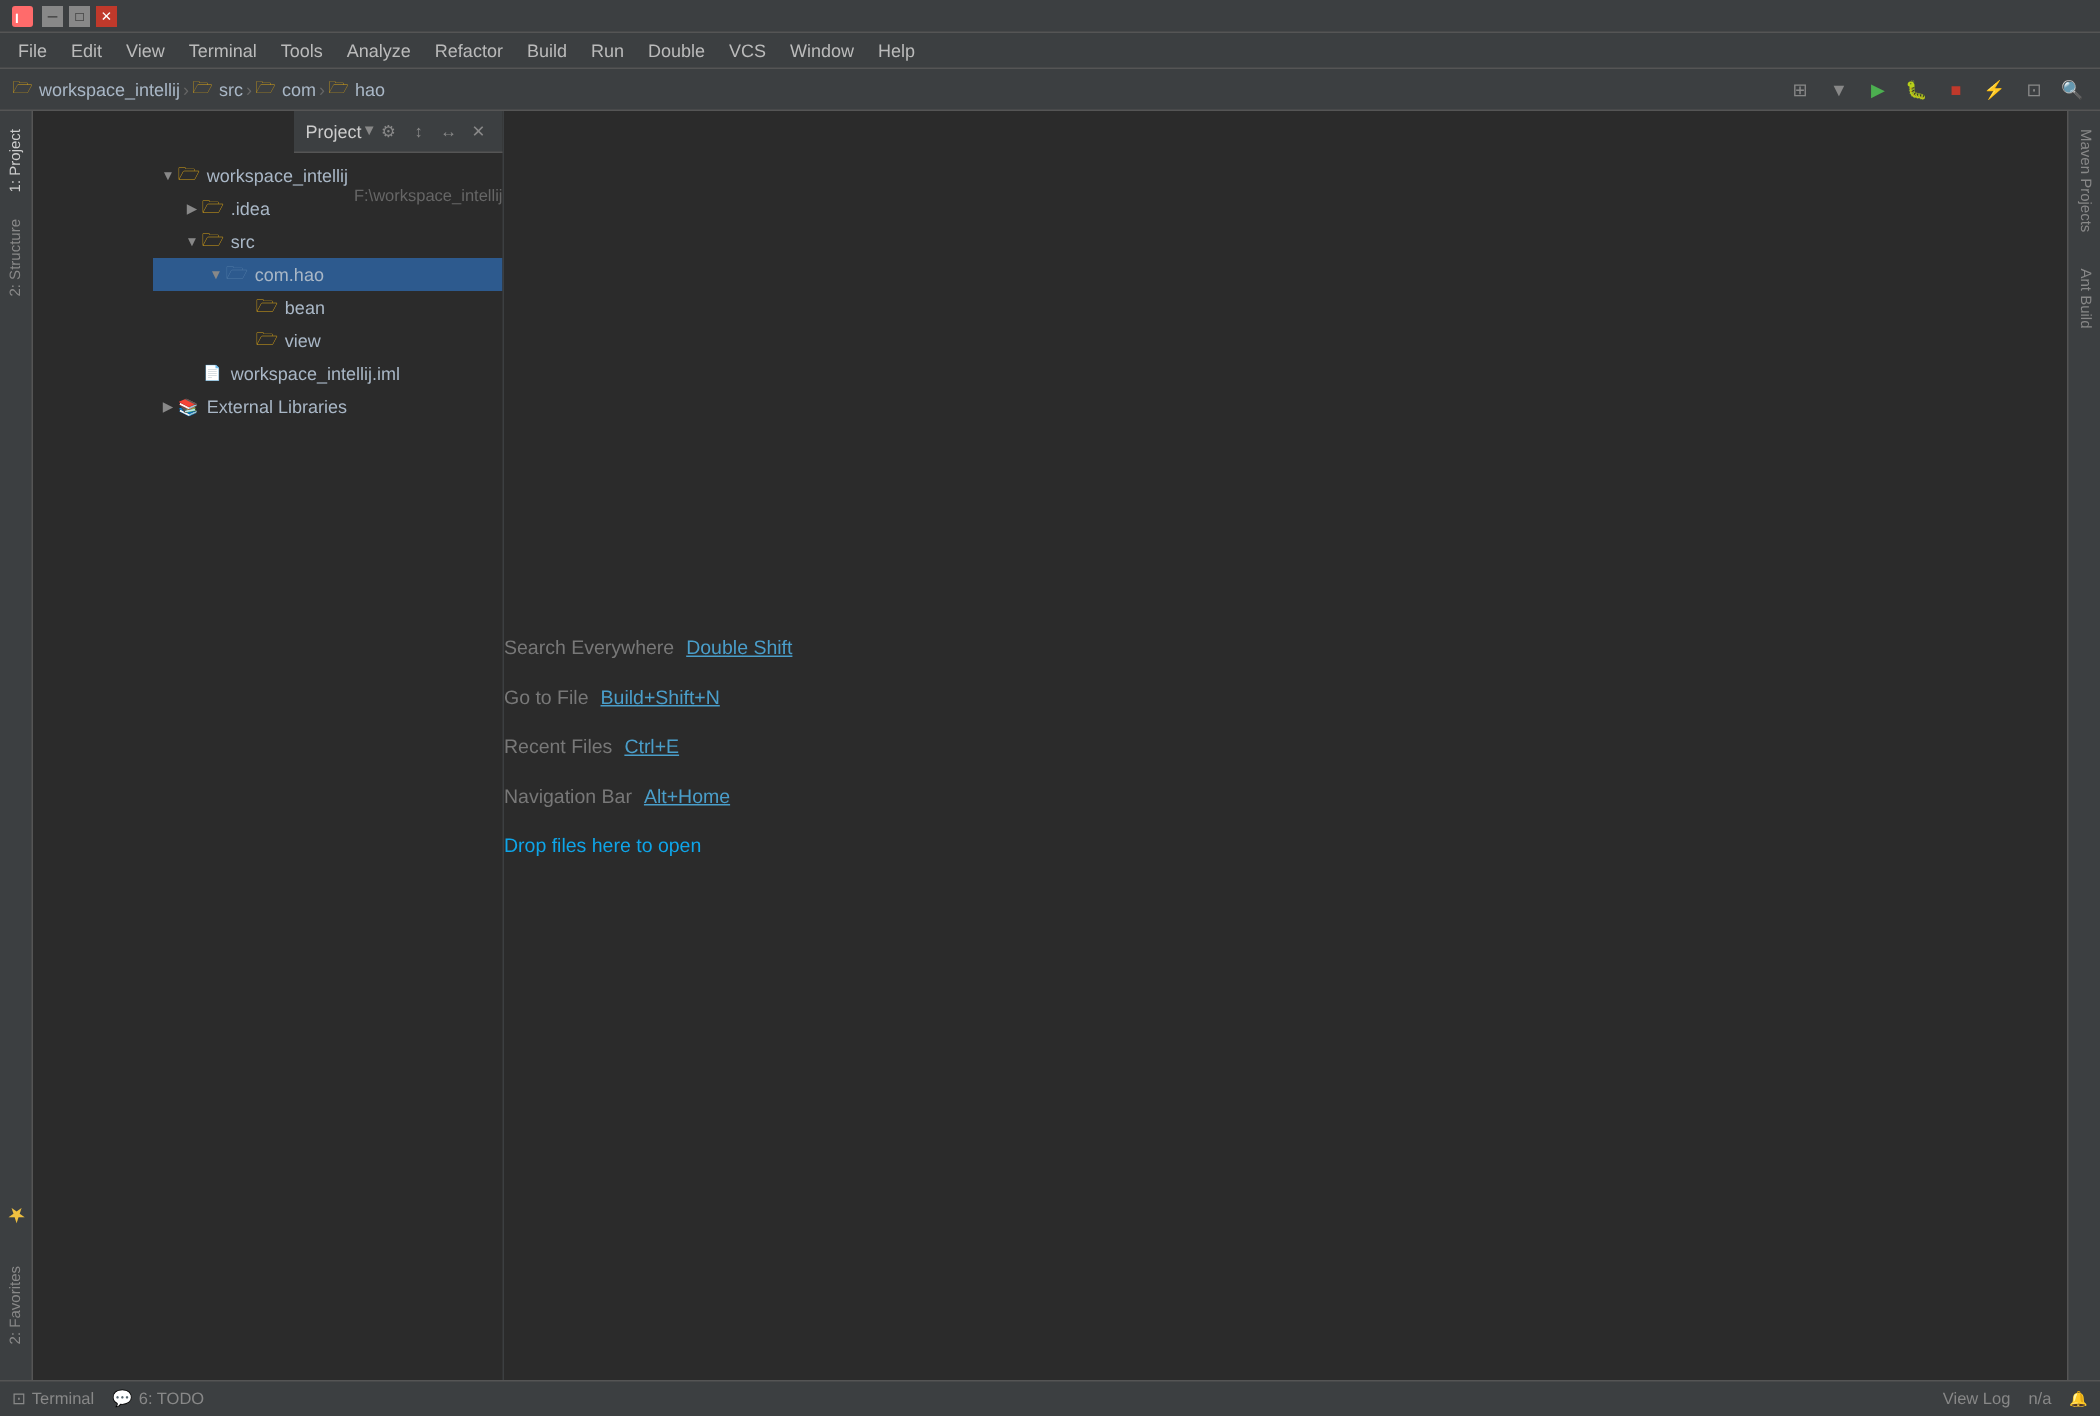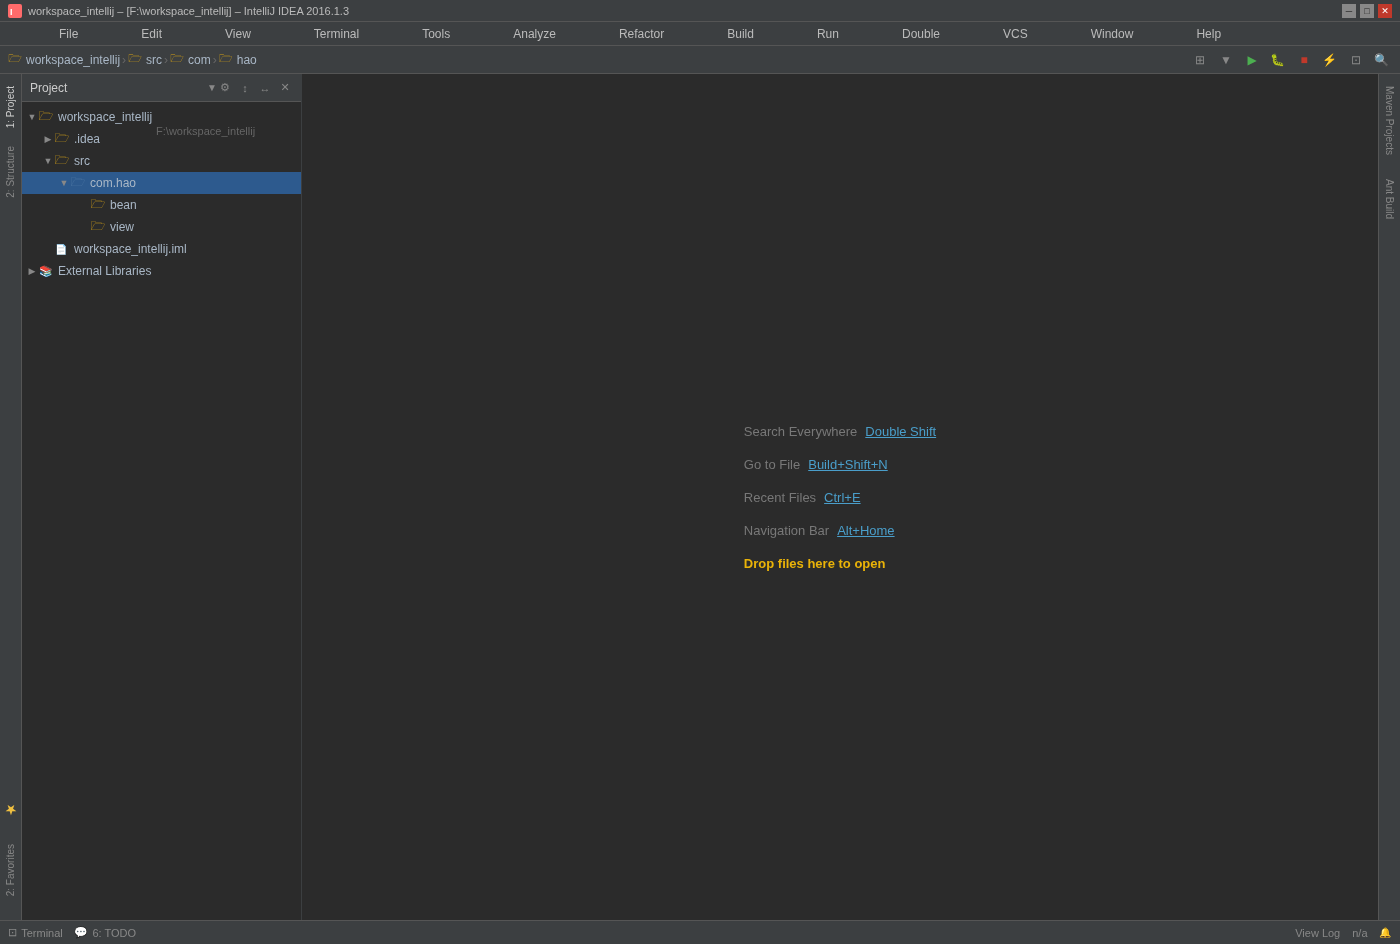--- a/index.html
+++ b/index.html
@@ -52,21 +52,20 @@
       display: flex;
       align-items: center;
       padding: 0 4px;
       border-bottom: 1px solid #555;
     }
     .menu-item {
       padding: 2px 8px;
       color: #bbb;
       font-size: 12px;
       cursor: pointer;
-      margin-left: 47px;
     }
 
     
     #nav-bar {
       height: 28px;
       background: #3c3f41;
       display: flex;
       align-items: center;
       padding: 0 8px;
       border-bottom: 1px solid #555;
@@ -116,25 +115,26 @@
       font-size: 10px;
       color: #888;
       padding: 8px 2px;
       cursor: pointer;
       white-space: nowrap;
     }
     .side-tab.active { color: #ccc; }
 
     
     #project-panel {
-      width: 280px;
+      width: 314px;
       background: #2b2b2b;
       border-right: 1px solid #3c3f41;
       display: flex;
       flex-direction: column;
+      align-items: flex-end;
     }
     #panel-header {
       height: 28px;
       background: #3c3f41;
       display: flex;
       align-items: center;
       padding: 0 8px;
       border-bottom: 1px solid #555;
     }
     .panel-title {
@@ -187,38 +187,38 @@
     
     .folder-yellow { color: #d4a017; }
     .folder-blue { color: #507aa6; }
 
     
     #editor-area {
       flex: 1;
       background: #2b2b2b;
       display: flex;
       flex-direction: column;
-      align-items: center;
+      align-items: flex-start;
       justify-content: center;
       position: relative;
     }
     .hint-list {
       display: flex;
       flex-direction: column;
       gap: 18px;
     }
     .hint-row {
       display: flex;
       align-items: baseline;
       gap: 8px;
       font-size: 13px;
     }
     .hint-label { color: #787878; }
     .hint-key { color: #4a9eca; text-decoration: underline; }
-    .hint-plain { color: #eab308; font-weight: bold; }
+    .hint-plain { color: #0ea5e9; }
 
     
     #right-tabs {
       width: 22px;
       background: #3c3f41;
       border-left: 1px solid #555;
       display: flex;
       flex-direction: column;
       align-items: center;
       padding-top: 4px;
@@ -251,21 +251,20 @@
 </head>
 <body>
 
 <div id="title-bar">
   <div class="window-icon">
     <svg width="14" height="14" viewBox="0 0 14 14">
       <rect width="14" height="14" fill="#FF6B6B" rx="2"></rect>
       <text x="2" y="11" font-size="9" fill="white" font-weight="bold">I</text>
     </svg>
   </div>
-  <span class="title-text">workspace_intellij – [F:\workspace_intellij] – IntelliJ IDEA 2016.1.3</span>
   <div class="window-controls">
     <button class="win-btn minimize">─</button>
     <button class="win-btn maximize">□</button>
     <button class="win-btn close">✕</button>
   </div>
 </div>
 
 <div id="menu-bar">
   <span class="menu-item">File</span>
   <span class="menu-item">Edit</span>

